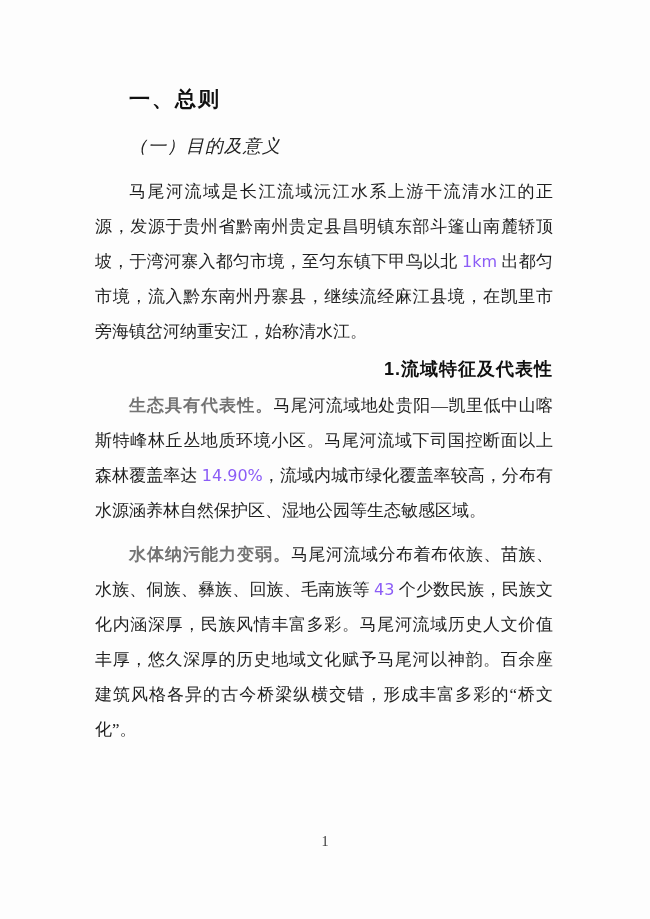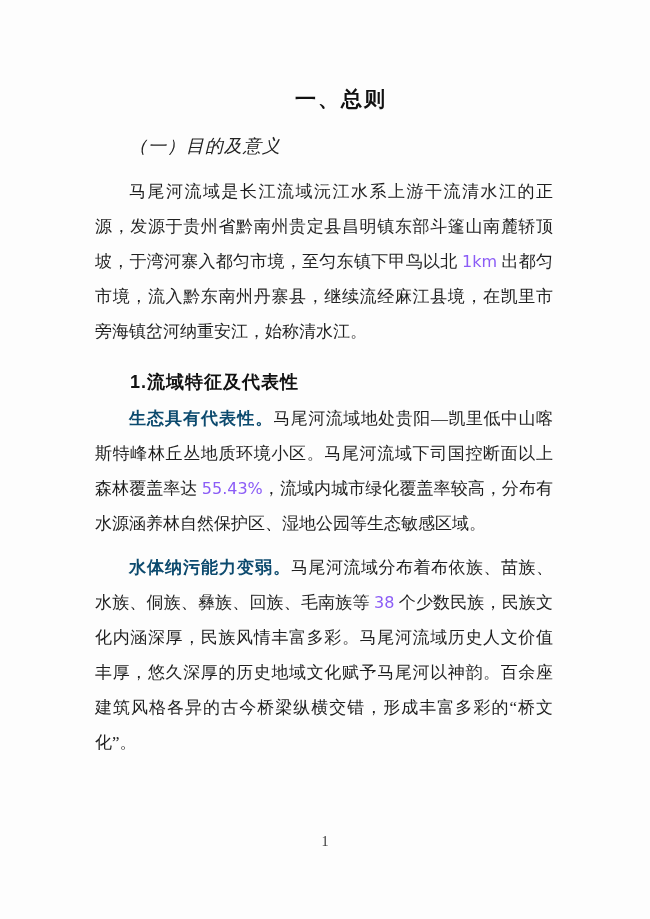--- a/index.html
+++ b/index.html
@@ -14,21 +14,20 @@
     color: #1f1f1f;
   }
   .h1 {
     font-family: "Liberation Sans", "DejaVu Sans", sans-serif;
     font-size: 21px;
     font-weight: 700;
     letter-spacing: 2px;
     line-height: 26px;
     margin: 0 0 0 34px;
     color: #111111;
-    text-align: center;
   }
   .h2 {
     font-family: "Liberation Serif", "DejaVu Serif", serif;
     font-style: italic;
     font-weight: normal;
     font-size: 18px;
     letter-spacing: 1px;
     line-height: 24px;
     margin: 22px 0 16px 34px;
     color: #222222;
@@ -45,29 +44,30 @@
     color: #1f1f1f;
   }
   .doc-body p:first-child { margin-top: 8px; }
   .doc-body p:last-child  { margin-top: 9px; }
   .doc-body h3 {
     font-family: "Liberation Sans", "DejaVu Sans", sans-serif;
     font-size: 18px;
     font-weight: 700;
     letter-spacing: 1px;
     line-height: 35px;
-    margin: 16px 0 1px 35px;
+    margin: 3px 0 1px 35px;
     color: #111111;
+    text-align: right;
   }
   .seg-normal { font-weight: normal; }
   .seg-bold {
     font-family: "Liberation Sans", "DejaVu Sans", sans-serif;
     font-weight: 700;
     letter-spacing: 0.5px;
-    color: #0c4a6e;
+    color: #737373;
   }
   .seg-num {
     font-family: "DejaVu Sans", "Liberation Sans", sans-serif;
     font-size: 16px;
     color: #8b5cf6;
   }
   .pagenum {
     position: absolute;
     top: 834px;
     left: 0;
@@ -80,17 +80,17 @@
 </style>
 </head>
 <body>
 
 <div class="page">
   <h1 class="h1">一、总则</h1>
   <h2 class="h2">（一）目的及意义</h2>
   <div class="doc-body">
       <p><span class="seg-normal">马尾河流域是长江流域沅江水系上游干流清水江的正源，发源于贵州省黔南州贵定县昌明镇东部斗篷山南麓轿顶坡，于湾河寨入都匀市境，至匀东镇下甲鸟以北 </span><span class="seg-num">1km</span><span class="seg-normal"> 出都匀市境，流入黔东南州丹寨县，继续流经麻江县境，在凯里市旁海镇岔河纳重安江，始称清水江。</span></p>
       <h3>1.流域特征及代表性</h3>
-      <p><span class="seg-bold">生态具有代表性。</span><span class="seg-normal">马尾河流域地处贵阳—凯里低中山喀斯特峰林丘丛地质环境小区。马尾河流域下司国控断面以上森林覆盖率达 </span><span class="seg-num">55.43%</span><span class="seg-normal">，流域内城市绿化覆盖率较高，分布有水源涵养林自然保护区、湿地公园等生态敏感区域。</span></p>
-      <p><span class="seg-bold">水体纳污能力变弱。</span><span class="seg-normal">马尾河流域分布着布依族、苗族、水族、侗族、彝族、回族、毛南族等 </span><span class="seg-num">38</span><span class="seg-normal"> 个少数民族，民族文化内涵深厚，民族风情丰富多彩。马尾河流域历史人文价值丰厚，悠久深厚的历史地域文化赋予马尾河以神韵。百余座建筑风格各异的古今桥梁纵横交错，形成丰富多彩的“桥文化”。</span></p>
+      <p><span class="seg-bold">生态具有代表性。</span><span class="seg-normal">马尾河流域地处贵阳—凯里低中山喀斯特峰林丘丛地质环境小区。马尾河流域下司国控断面以上森林覆盖率达 </span><span class="seg-num">14.90%</span><span class="seg-normal">，流域内城市绿化覆盖率较高，分布有水源涵养林自然保护区、湿地公园等生态敏感区域。</span></p>
+      <p><span class="seg-bold">水体纳污能力变弱。</span><span class="seg-normal">马尾河流域分布着布依族、苗族、水族、侗族、彝族、回族、毛南族等 </span><span class="seg-num">43</span><span class="seg-normal"> 个少数民族，民族文化内涵深厚，民族风情丰富多彩。马尾河流域历史人文价值丰厚，悠久深厚的历史地域文化赋予马尾河以神韵。百余座建筑风格各异的古今桥梁纵横交错，形成丰富多彩的“桥文化”。</span></p>
     </div>
   <div class="pagenum">1</div>
 </div>
 
 </body></html>

